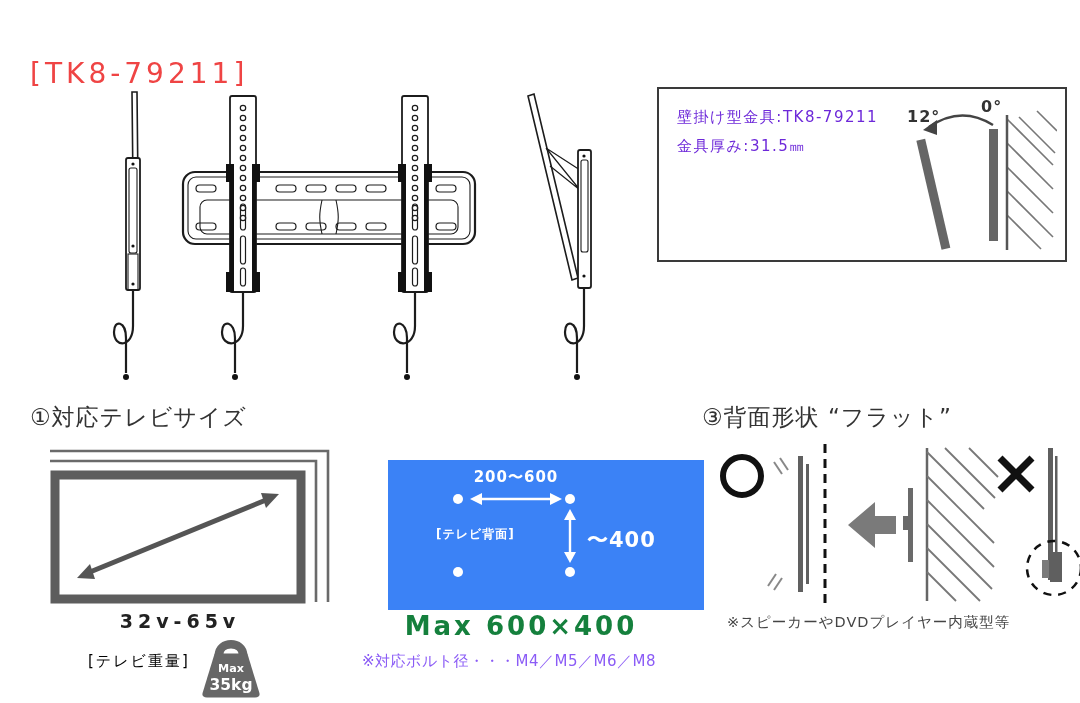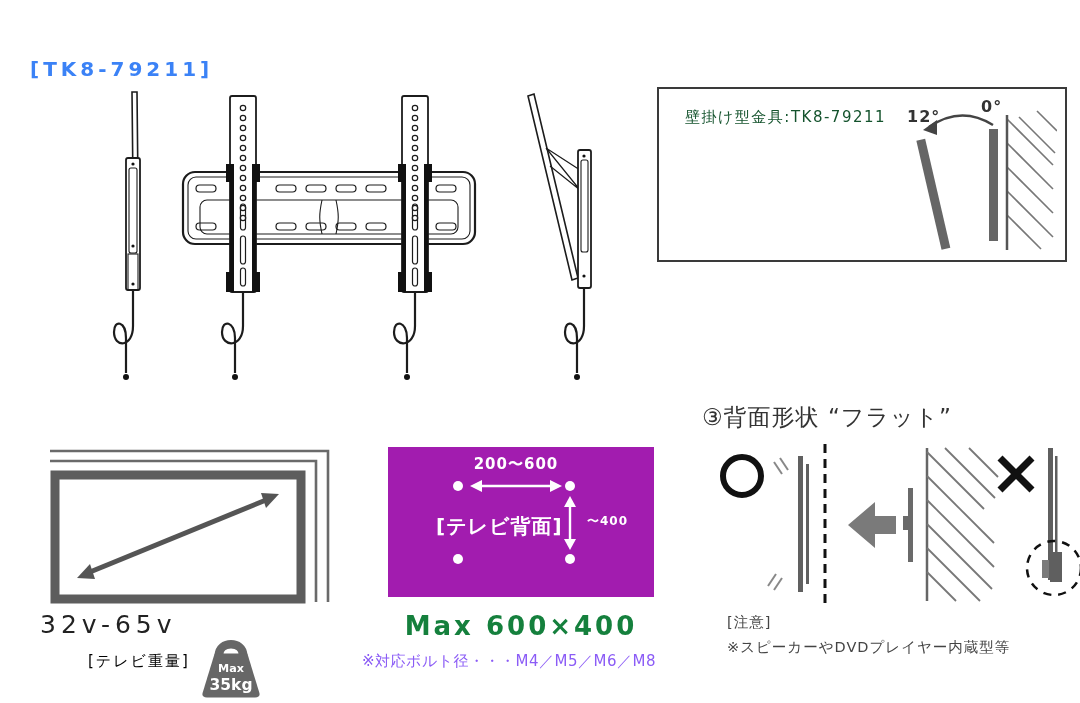--- a/index.html
+++ b/index.html
@@ -1,30 +1,30 @@
 <!DOCTYPE html>
 <html><head>
 <meta charset="utf-8">
 <style>
   html,body{margin:0;padding:0;background:#fff;}
   body{font-family:"DejaVu Sans","Liberation Sans",sans-serif;color:#2f2f2f;}
   #page{position:relative;width:1080px;height:703px;background:#fff;overflow:hidden;}
   .abs{position:absolute;}
   
   .page-title{left:30px;top:20px;font-size:28px;font-weight:600;letter-spacing:2px;color:#2e2e2e;}
-  .model-code{left:30px;top:57px;font-size:20px;font-weight:700;letter-spacing:4px;color:#3b82f6;}
+  .model-code{left:30px;top:57px;font-size:28px;font-weight:400;letter-spacing:4px;color:#ef4444;}
   
   .spec-box{left:657px;top:87px;width:406px;height:171px;border:2px solid #3a3a3a;background:#fff;}
-  .spec-lines{position:absolute;left:26px;top:14px;font-size:15px;letter-spacing:1.5px;line-height:1.95;color:#14532d;font-weight:500;}
+  .spec-lines{position:absolute;left:18px;top:14px;font-size:15px;letter-spacing:1.5px;line-height:1.95;color:#6d28d9;font-weight:500;}
   .angle-label{position:absolute;font-size:16px;font-weight:600;color:#333;letter-spacing:1px;}
   
   .sec-heading{font-size:23px;letter-spacing:1px;color:#333;font-weight:500;}
-  .size-range{left:40px;top:610px;width:280px;font-size:25px;font-weight:normal;letter-spacing:5px;color:#222;}
+  .size-range{left:40px;top:610px;width:280px;text-align:center;font-size:19px;font-weight:bold;letter-spacing:5px;color:#222;}
   .weight-label{left:88px;top:652px;font-size:15px;letter-spacing:2px;color:#000000;}
-  .pitch-box{left:388px;top:447px;width:266px;height:150px;background:#a21caf;}
+  .pitch-box{left:388px;top:460px;width:316px;height:150px;background:#3b82f6;}
   .dot{position:absolute;width:10px;height:10px;border-radius:50%;background:#fff;}
   .pitch-label{position:absolute;color:#fff;font-weight:bold;}
   .max-size{left:378px;top:611px;width:286px;text-align:center;font-size:26px;font-weight:bold;letter-spacing:3px;color:#15803d;}
   .bolt-note{left:362px;top:652px;font-size:15px;letter-spacing:0.5px;color:#8b5cf6;}
   .caution{left:727px;top:610px;font-size:14.5px;line-height:25px;letter-spacing:1px;color:#444;}
   svg{display:block;}
 </style>
 </head>
 <body>
 
@@ -139,20 +139,21 @@
         <circle cx="64" cy="190" r="1.6" fill="#111" stroke="none"></circle>
         <path d="M64 202 L64 240 C64 262 45 262 45 246 C45 233 57 235 57 252 L57 287" stroke-width="2.2"></path>
         <circle cx="57" cy="291" r="3" fill="#111" stroke="none"></circle>
       </g>
     </g>
   </svg>
 
   <div class="abs spec-box">
     <div class="spec-lines">
       <div>壁掛け型金具:TK8-79211</div>
+      <div>金具厚み:31.5㎜</div>
     </div>
     <svg style="position:absolute;right:8px;top:8px" width="172" height="156" viewBox="0 0 172 156">
       <g stroke="#777" stroke-width="1.6">
         <line x1="122" y1="22" x2="168" y2="68"></line>
           <line x1="122" y1="46" x2="168" y2="92"></line>
         <line x1="122" y1="70" x2="168" y2="116"></line>
           <line x1="122" y1="94" x2="168" y2="140"></line>
         <line x1="122" y1="118" x2="156" y2="152"></line>
           <line x1="134" y1="20" x2="170" y2="56"></line>
         <line x1="152" y1="14" x2="172" y2="34"></line>
@@ -160,20 +161,21 @@
       <line x1="122" y1="18" x2="122" y2="153" stroke="#555" stroke-width="2.5"></line>
       <rect x="104" y="32" width="9" height="112" fill="#666"></rect>
       <rect x="56" y="40" width="9" height="112" fill="#666" transform="rotate(-13 60 150)"></rect>
       <path d="M108 28 Q76 8 44 30" fill="none" stroke="#444" stroke-width="2.4"></path>
       <polygon points="38,33 52,23 52,38" fill="#444"></polygon>
     </svg>
     <span class="angle-label" style="left:248px;top:18px">12°</span>
     <span class="angle-label" style="left:322px;top:8px">0°</span>
   </div>
 
+  <div class="abs sec-heading" style="left:30px;top:402px">①対応テレビサイズ</div>
   <svg class="abs" style="left:38px;top:442px" width="296" height="162" viewBox="0 0 296 162">
     <polyline points="12,9 290,9 290,160" fill="none" stroke="#6a6a6a" stroke-width="2.6"></polyline>
     <polyline points="12,19 278,19 278,160" fill="none" stroke="#6a6a6a" stroke-width="2.6"></polyline>
     <rect x="17" y="33" width="246" height="124" fill="#fff" stroke="#5d5d5d" stroke-width="9"></rect>
     <line x1="52" y1="130" x2="228" y2="58" stroke="#555" stroke-width="5"></line>
     <polygon points="241,52 228,66 223,51" fill="#555"></polygon>
     <polygon points="39,136 52,122 57,137" fill="#555"></polygon>
   </svg>
   <div class="abs size-range">32v-65v</div>
   <div class="abs weight-label">[テレビ重量]</div>
@@ -193,22 +195,22 @@
       <line x1="8" y1="7" x2="84" y2="7" stroke="#fff" stroke-width="2.4"></line>
       <polygon points="0,7 12,1 12,13" fill="#fff"></polygon>
         <polygon points="92,7 80,1 80,13" fill="#fff"></polygon>
     </svg>
     <div class="pitch-label" style="left:77px;top:8px;width:102px;text-align:center;font-size:15px;letter-spacing:1px">200〜600</div>
     <svg style="position:absolute;left:175px;top:49px" width="14" height="54" viewBox="0 0 14 54">
       <line x1="7" y1="7" x2="7" y2="47" stroke="#fff" stroke-width="2.4"></line>
       <polygon points="7,0 1,11 13,11" fill="#fff"></polygon>
         <polygon points="7,54 1,43 13,43" fill="#fff"></polygon>
     </svg>
-    <div class="pitch-label" style="left:199px;top:66px;font-size:12px;letter-spacing:1px">〜400</div>
-    <div class="pitch-label" style="left:48px;top:66px;font-size:20px;letter-spacing:1px;font-weight:600">[テレビ背面]</div>
+    <div class="pitch-label" style="left:199px;top:66px;font-size:21px;letter-spacing:1px">〜400</div>
+    <div class="pitch-label" style="left:48px;top:66px;font-size:12px;letter-spacing:1px;font-weight:600">[テレビ背面]</div>
   </div>
   <div class="abs max-size">Max 600×400</div>
   <div class="abs bolt-note">※対応ボルト径・・・M4／M5／M6／M8</div>
 
   <div class="abs sec-heading" style="left:702px;top:402px">③背面形状 “フラット”</div>
   <svg class="abs" style="left:712px;top:440px" width="368" height="168" viewBox="0 0 368 168">
     <circle cx="30" cy="36" r="19" fill="none" stroke="#111" stroke-width="6"></circle>
     <g stroke="#888" stroke-width="2">
       <line x1="62" y1="22" x2="70" y2="34"></line>
         <line x1="68" y1="18" x2="76" y2="30"></line>
@@ -236,17 +238,16 @@
       <line x1="288" y1="18" x2="320" y2="50"></line>
         <line x1="320" y1="18" x2="288" y2="50"></line>
     </g>
     <rect x="336" y="8" width="5" height="132" fill="#5f5f5f"></rect>
     <rect x="343" y="16" width="2.5" height="112" fill="#5f5f5f"></rect>
     <rect x="338" y="112" width="12" height="30" fill="#5f5f5f"></rect>
     <rect x="330" y="120" width="7" height="18" fill="#7a7a7a"></rect>
     <circle cx="342" cy="128" r="27" fill="none" stroke="#111" stroke-width="2.5" stroke-dasharray="8 7"></circle>
   </svg>
   <div class="abs caution">
-    <div>[注意]</div>
     <div>※スピーカーやDVDプレイヤー内蔵型等</div>
   </div>
 
 </div>
 
 </body></html>

